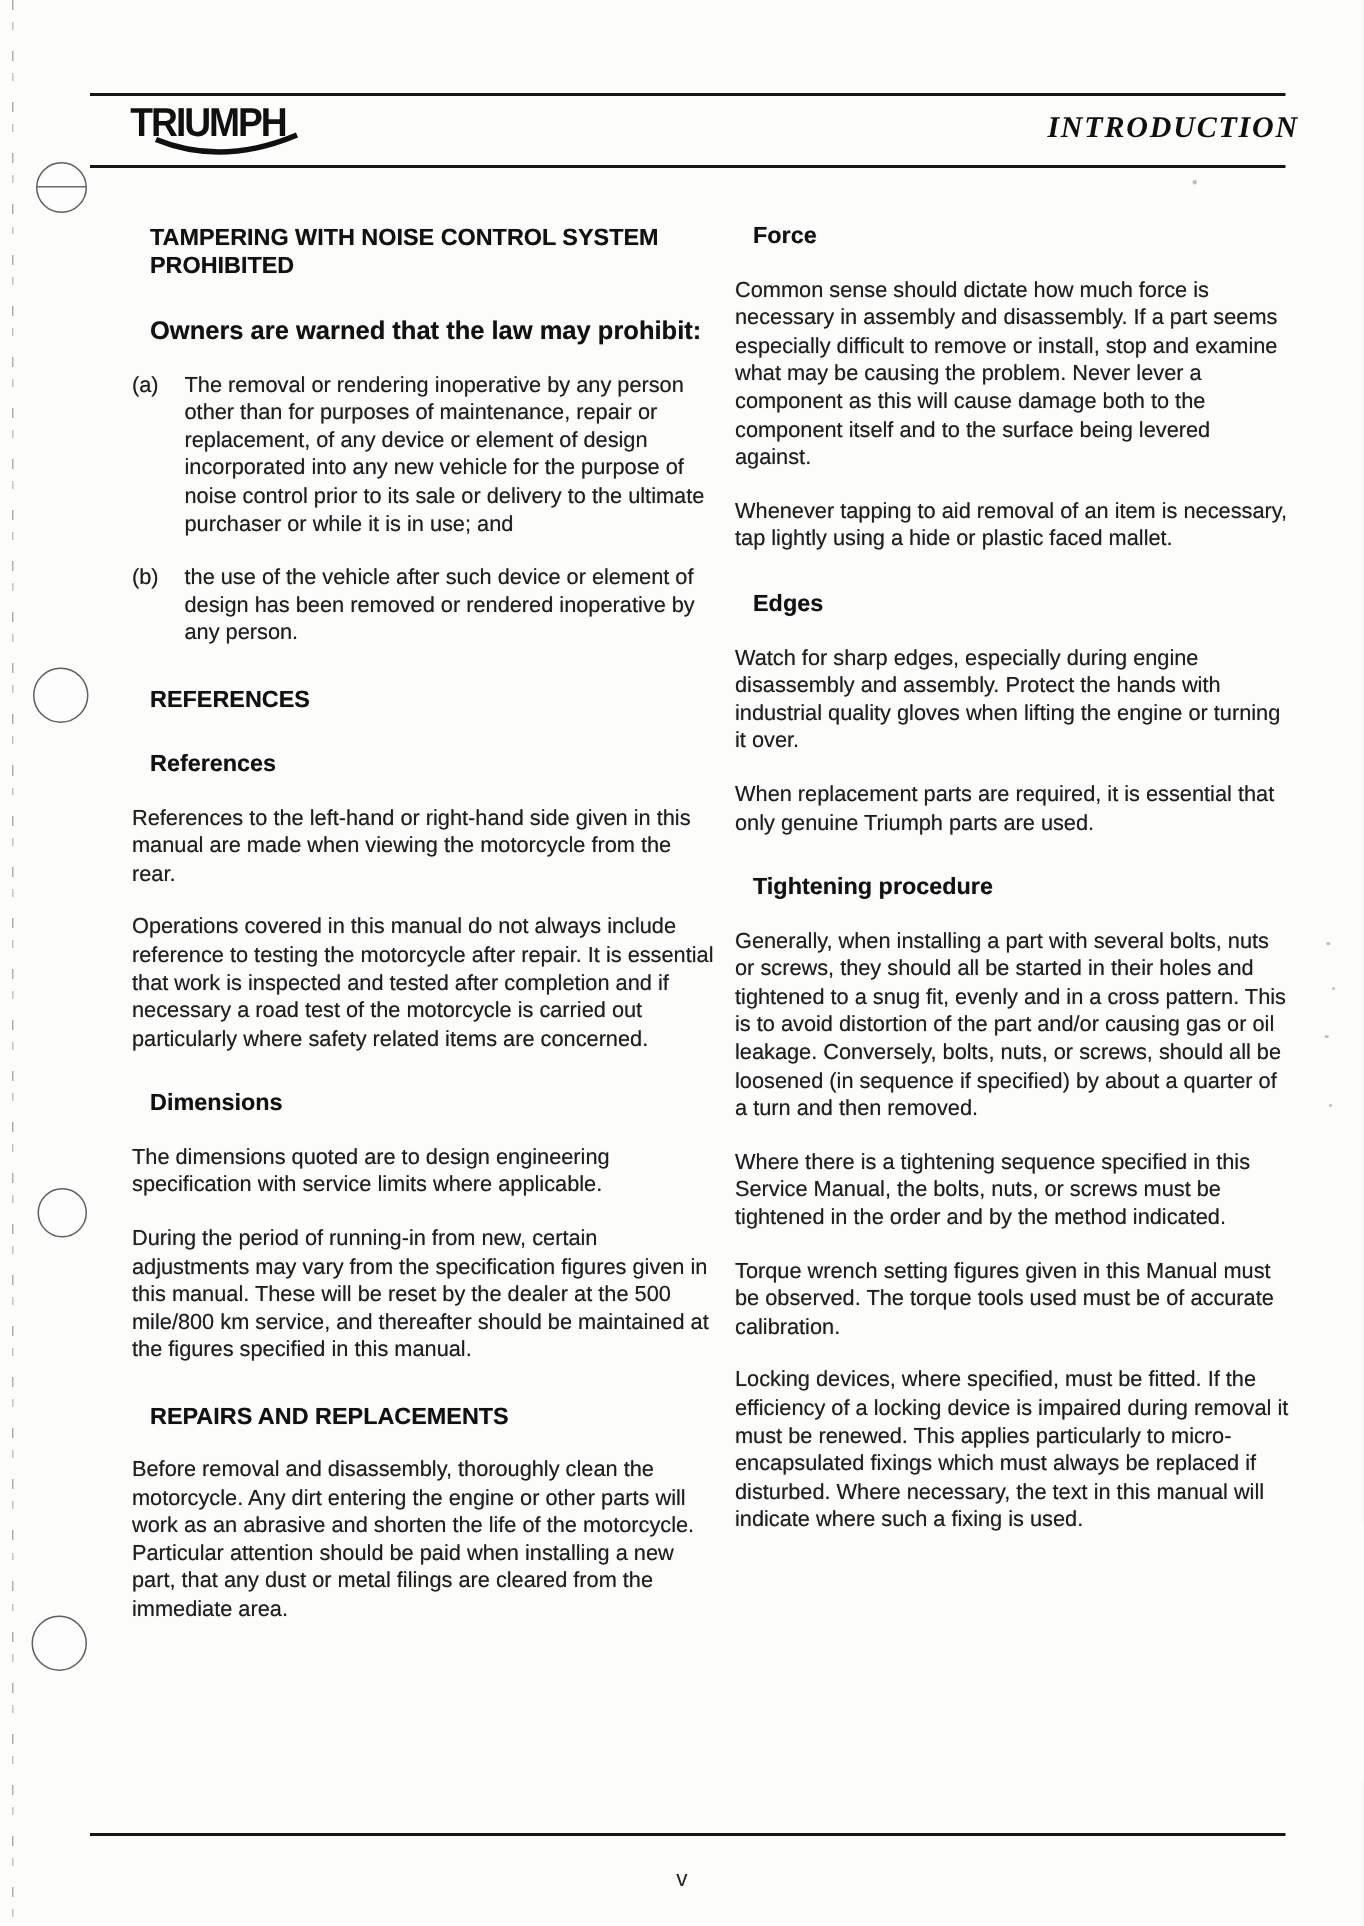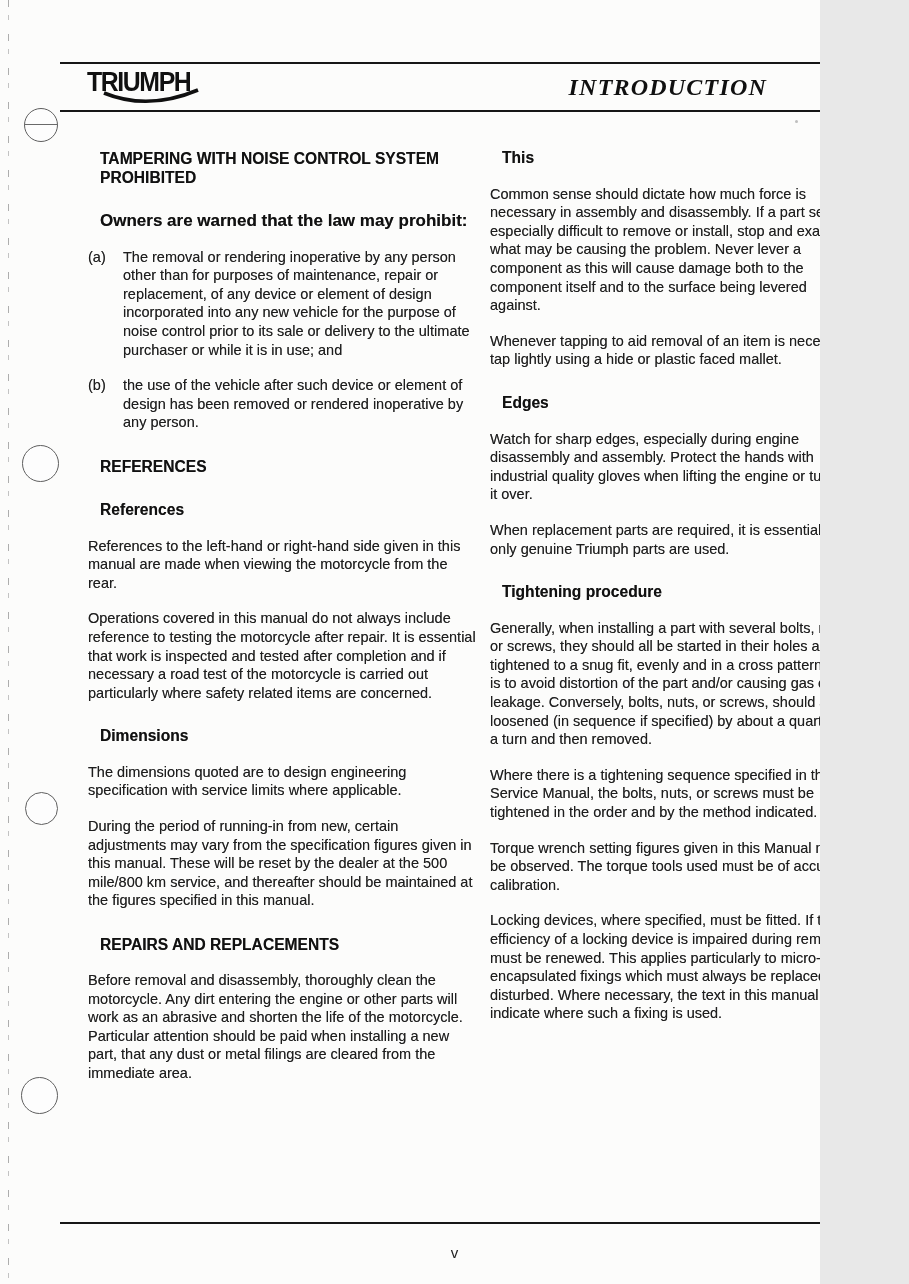--- a/index.html
+++ b/index.html
@@ -3,25 +3,24 @@
 <meta charset="utf-8">
 <style>
   html, body { margin: 0; padding: 0; }
   body {
     width: 909px; height: 1284px;
     background: #e8e8e8;
     font-family: "Liberation Sans", "DejaVu Sans", sans-serif;
   }
   .page {
     position: relative;
-    width: 804px; height: 1284px;
+    width: 909px; height: 1284px;
     background: #fcfcfb;
     overflow: hidden;
     color: #1e1e1e;
-    padding-left: 16px;
   }
   
   .edge-line {
     position: absolute; left: 8px; top: 0; bottom: 0; width: 1px;
     background: repeating-linear-gradient(to bottom,
       #9a9a9a 0 7px, transparent 7px 15px, #b5b5b5 15px 20px, transparent 20px 34px);
     opacity: .8;
   }
   
   .hole {
@@ -36,24 +35,24 @@
   }
   
   .rule {
     position: absolute; left: 60px; width: 797px; height: 2.4px;
     background: #161616;
   }
   .rule-top { top: 62px; }
   .rule-mid { top: 110px; }
   .logo-wrap { position: absolute; left: 86px; top: 64px; }
   .page-title {
-    position: absolute; right: 53px; top: 74px;
+    position: absolute; right: 43px; top: 74px;
     font-family: "Liberation Serif", "DejaVu Serif", serif;
     font-style: italic; font-weight: bold;
-    font-size: 24px; letter-spacing: 1.2px; color: #101010;
+    font-size: 20px; letter-spacing: 1.2px; color: #101010;
   }
   
   .content {
     position: absolute; top: 149px; left: 88px; width: 772px;
     display: flex; gap: 14px;
     font-size: 14.5px; line-height: 18.6px;
     text-shadow: 0 0 .5px rgba(20,20,20,.55);
   }
   .col-left  { width: 388px; }
   .col-right { width: 370px; }
@@ -120,21 +119,21 @@
       <p>References to the left-hand or right-hand side given in this manual are made when viewing the motorcycle from the rear.</p>
       <p>Operations covered in this manual do not always include reference to testing the motorcycle after repair. It is essential that work is inspected and tested after completion and if necessary a road test of the motorcycle is carried out particularly where safety related items are concerned.</p>
       <div class="h2">Dimensions</div>
       <p>The dimensions quoted are to design engineering specification with service limits where applicable.</p>
       <p>During the period of running-in from new, certain adjustments may vary from the specification figures given in this manual. These will be reset by the dealer at the 500 mile/800 km service, and thereafter should be maintained at the figures specified in this manual.</p>
       <div class="h1">REPAIRS AND REPLACEMENTS</div>
       <p>Before removal and disassembly, thoroughly clean the motorcycle. Any dirt entering the engine or other parts will work as an abrasive and shorten the life of the motorcycle.  Particular attention should be paid when installing a new part, that any dust or metal filings are cleared from the immediate area.</p>
     </div>
 
     <div class="col-right">
-      <div class="h2">This</div>
+      <div class="h2">Force</div>
       <p>Common sense should dictate how much force is necessary in assembly and disassembly. If a part seems especially difficult to remove or install, stop and examine what may be causing the problem.  Never lever a component as this will cause damage both to the component itself and to the surface being levered against.</p>
       <p>Whenever tapping to aid removal of an item is necessary, tap lightly using a hide or plastic faced mallet.</p>
       <div class="h2">Edges</div>
       <p>Watch for sharp edges, especially during engine disassembly and assembly. Protect the hands with industrial quality gloves when lifting the engine or turning it over.</p>
       <p>When replacement parts are required, it is essential that only genuine Triumph parts are used.</p>
       <div class="h2">Tightening procedure</div>
       <p>Generally, when installing a part with several bolts, nuts or screws, they should all be started in their holes and tightened to a snug fit, evenly and in a cross pattern. This is to avoid distortion of the part and/or causing gas or oil leakage. Conversely, bolts, nuts, or screws, should all be loosened (in sequence if specified) by about a quarter of a turn and then removed.</p>
       <p>Where there is a tightening sequence specified in this Service Manual, the bolts, nuts, or screws must be tightened in the order and by the method indicated.</p>
       <p>Torque wrench setting figures given in this Manual must be observed.  The torque tools used must be of accurate calibration.</p>
       <p>Locking devices, where specified, must be fitted. If the efficiency of a locking device is impaired during removal it must be renewed.  This applies particularly to micro-encapsulated fixings which must always be replaced if disturbed.  Where necessary, the text in this manual will indicate where such a fixing is used.</p>

